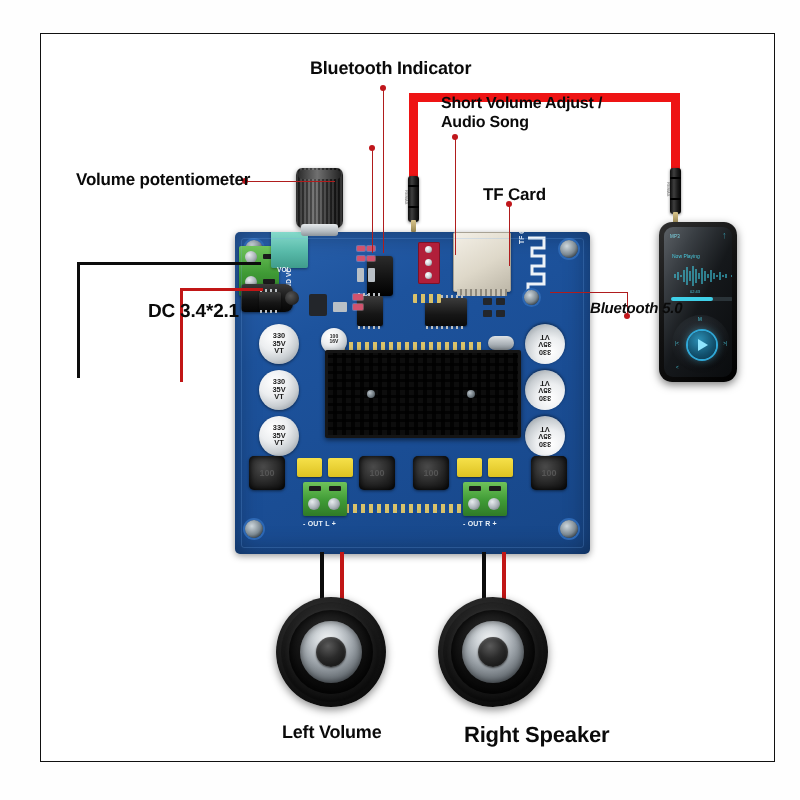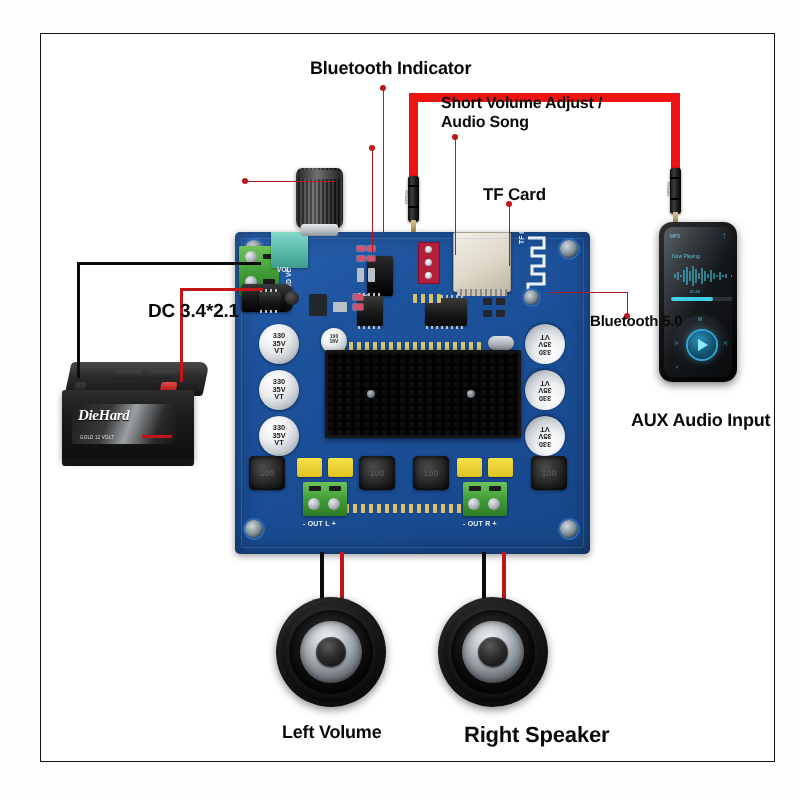--- a/index.html
+++ b/index.html
@@ -465,35 +465,20 @@
       <span class="slot" style="left:26px;top:4px;"></span>
       <span class="screw" style="left:5px;top:16px;"></span>
       <span class="screw" style="left:25px;top:16px;"></span>
     </div>
     <div class="silk" style="left:228px;top:288px;font-size:7px;">- OUT R +</div>
   </div>
 
   <div class="knob"></div>
   <div class="knob-base"></div>
 
-  <div class="battery">
-    <div class="bat-top">
-      <span class="bat-vent" style="left:46px;"></span>
-      <span class="bat-vent" style="left:80px;"></span>
-    </div>
-    <div class="bat-post-neg"></div>
-    <div class="bat-post-pos"></div>
-    <div class="bat-body">
-      <div class="bat-label">
-        <span class="bat-brand">DieHard</span>
-        <span class="bat-sub">GOLD  12 VOLT</span>
-        <span class="bat-redline"></span>
-      </div>
-    </div>
-  </div>
 
   <div class="wire-blk" style="left:77px;top:262px;width:3px;height:116px;"></div>
   <div class="wire-blk" style="left:77px;top:262px;width:184px;height:3px;"></div>
 
   <div class="wire-red" style="left:180px;top:288px;width:3px;height:94px;"></div>
   <div class="wire-red" style="left:180px;top:288px;width:83px;height:3px;"></div>
 
   <div class="wire-blk" style="left:320px;top:552px;width:3.5px;height:58px;"></div>
   <div class="wire-red" style="left:340px;top:552px;width:3.5px;height:58px;"></div>
   <div class="wire-blk" style="left:482px;top:552px;width:3.5px;height:58px;"></div>
@@ -568,34 +553,34 @@
   <div class="leader v" style="left:455px;top:137px;height:118px;"></div>
   <div class="dot" style="left:452px;top:134px;"></div>
 
   <div class="leader v" style="left:509px;top:204px;height:62px;"></div>
   <div class="dot" style="left:506px;top:201px;"></div>
 
   <div class="leader h" style="left:550px;top:292px;width:78px;"></div>
   <div class="leader v" style="left:627px;top:292px;height:24px;"></div>
   <div class="dot" style="left:624px;top:313px;"></div>
 
+  <div class="label" style="left:76px;top:170px;font-size:17px;">Volume potentiometer</div>
 
 
   <div class="label" style="left:310px;top:58px;font-size:18px;">Bluetooth Indicator</div>
 
   <div class="label" style="left:441px;top:95px;font-size:16px;">
     <span>Short Volume Adjust /</span><br>
     <span>Audio Song</span>
   </div>
 
   <div class="label" style="left:483px;top:185px;font-size:17px;">TF Card</div>
 
-  <div class="label" style="left:590px;top:313px;font-size:15px;">Bluetooth 5.0</div>
-
-  <div class="label" style="left:631px;top:410px;font-size:18px;">AUX Audio Input</div>
+  <div class="label" style="left:590px;top:300px;font-size:15px;font-style:italic;">Bluetooth 5.0</div>
+
 
   <div class="label" style="left:148px;top:301px;font-size:19px;">DC 3.4*2.1</div>
 
 
   <div class="label" style="left:282px;top:722px;font-size:18px;">Left Volume</div>
 
   <div class="label" style="left:464px;top:722px;font-size:22px;">Right Speaker</div>
 
 </div>
 

